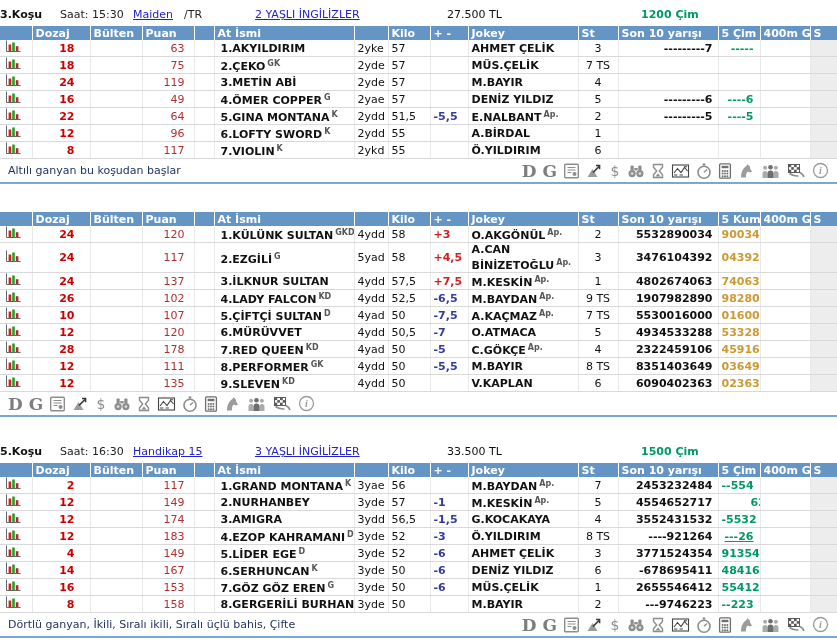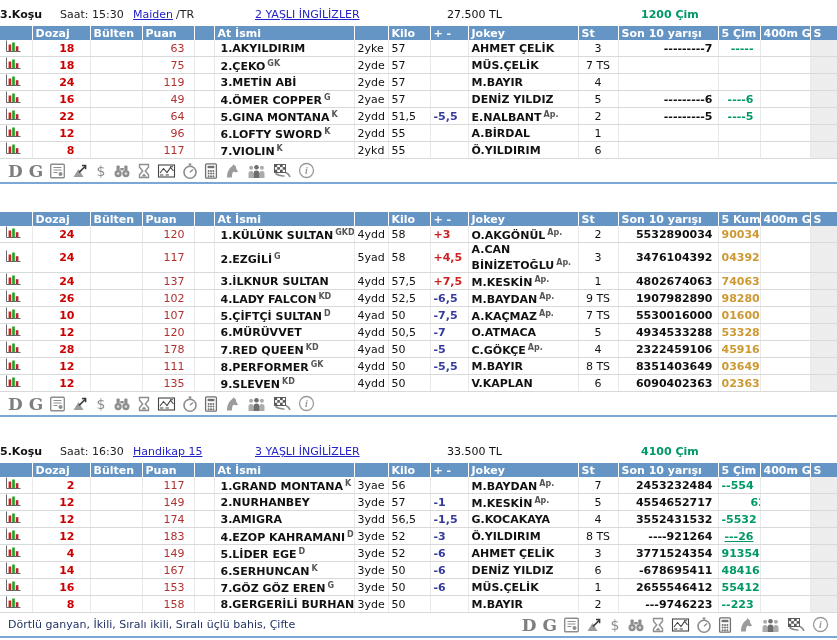--- a/index.html
+++ b/index.html
@@ -6,21 +6,21 @@
   body{width:837px;height:640px;overflow:hidden;
        font-family:"DejaVu Sans","Liberation Sans",sans-serif;font-size:11px;color:#111;}
   .page{width:837px;overflow:hidden;padding-top:8px;}
   .race{margin-bottom:28px;}
   .race-header{position:relative;height:18px;white-space:nowrap;}
   .race-no{position:absolute;left:0;font-weight:bold;}
   .race-time{position:absolute;left:60px;color:#222;}
   .race-type-wrap{position:absolute;left:133px;}
   .race-class-wrap{position:absolute;left:255px;}
   .race-header a{color:#2323c8;text-decoration:underline;cursor:pointer;}
-  .race-type-suffix{color:#222;margin-left:3px;}
+  .race-type-suffix{color:#222;margin-left:11px;}
   .race-purse{position:absolute;left:447px;}
   .race-dist{position:absolute;left:641px;font-weight:bold;}
   table.race-table{border-collapse:collapse;table-layout:fixed;width:870px;}
   .race-table th{background:#6595c5;color:#fff;font-weight:bold;font-size:11px;height:14px;
        padding:0 3px;border-left:1px solid #fff;overflow:hidden;white-space:nowrap;text-align:left;}
   .race-table th:first-child{border-left:none;}
   .race-table td{height:14px;line-height:13px;padding:0 3px;border-bottom:1px solid #d9d9d9;
        border-left:1px solid #e9e9e9;overflow:hidden;white-space:nowrap;vertical-align:middle;}
   .race-table td:first-child{border-left:none;}
   .al-r{text-align:right;} .al-c{text-align:center;}
@@ -245,20 +245,21 @@
             <td class="cell-jokey"><span>Ö.YILDIRIM</span></td>
             <td class="cell-st al-c">6</td>
             <td class="cell-son10 al-r"></td>
             <td class="cell-last5 al-r" style="color: rgb(0, 153, 102);"></td>
             <td class="cell-m400"></td>
             <td class="cell-s"></td>
           </tr>
         </tbody>
       </table>
       <div class="race-footer">
+        <span class="bets">Altılı ganyan bu koşudan başlar</span>
         <span class="iconbar">
           <span class="ltr">D</span>
           <span class="ltr">G</span>
           <span>
             <svg width="17" height="16" viewBox="0 0 16 16">
               <rect x="1.2" y="1.2" width="13.6" height="13.6" rx="1" fill="none" stroke="#8d8d8d" stroke-width="1.4"></rect>
               <path d="M4 4.5h8M4 7h8M4 9.5h4" stroke="#8d8d8d" stroke-width="1.1" fill="none"></path>
               <circle cx="11" cy="11" r="2" fill="#8d8d8d"></circle>
             </svg>
           </span>
@@ -722,21 +723,21 @@
         </span>
       </div>
     </section>
     <section class="race">
       <div class="race-header">
         <span class="race-no">5.Koşu</span>
         <span class="race-time">Saat: 16:30</span>
         <span class="race-type-wrap"><a>Handikap 15</a></span>
         <span class="race-class-wrap"><a>3 YAŞLI İNGİLİZLER</a></span>
         <span class="race-purse">33.500 TL</span>
-        <span class="race-dist" style="color: rgb(0, 153, 102);">4100 Çim</span>
+        <span class="race-dist" style="color: rgb(0, 153, 102);">1500 Çim</span>
       </div>
       <table class="race-table">
         <colgroup>
           <col style="width: 32px;">
           <col style="width: 58px;">
           <col style="width: 52px;">
           <col style="width: 52px;">
           <col style="width: 20px;">
           <col style="width: 140px;">
           <col style="width: 34px;">

